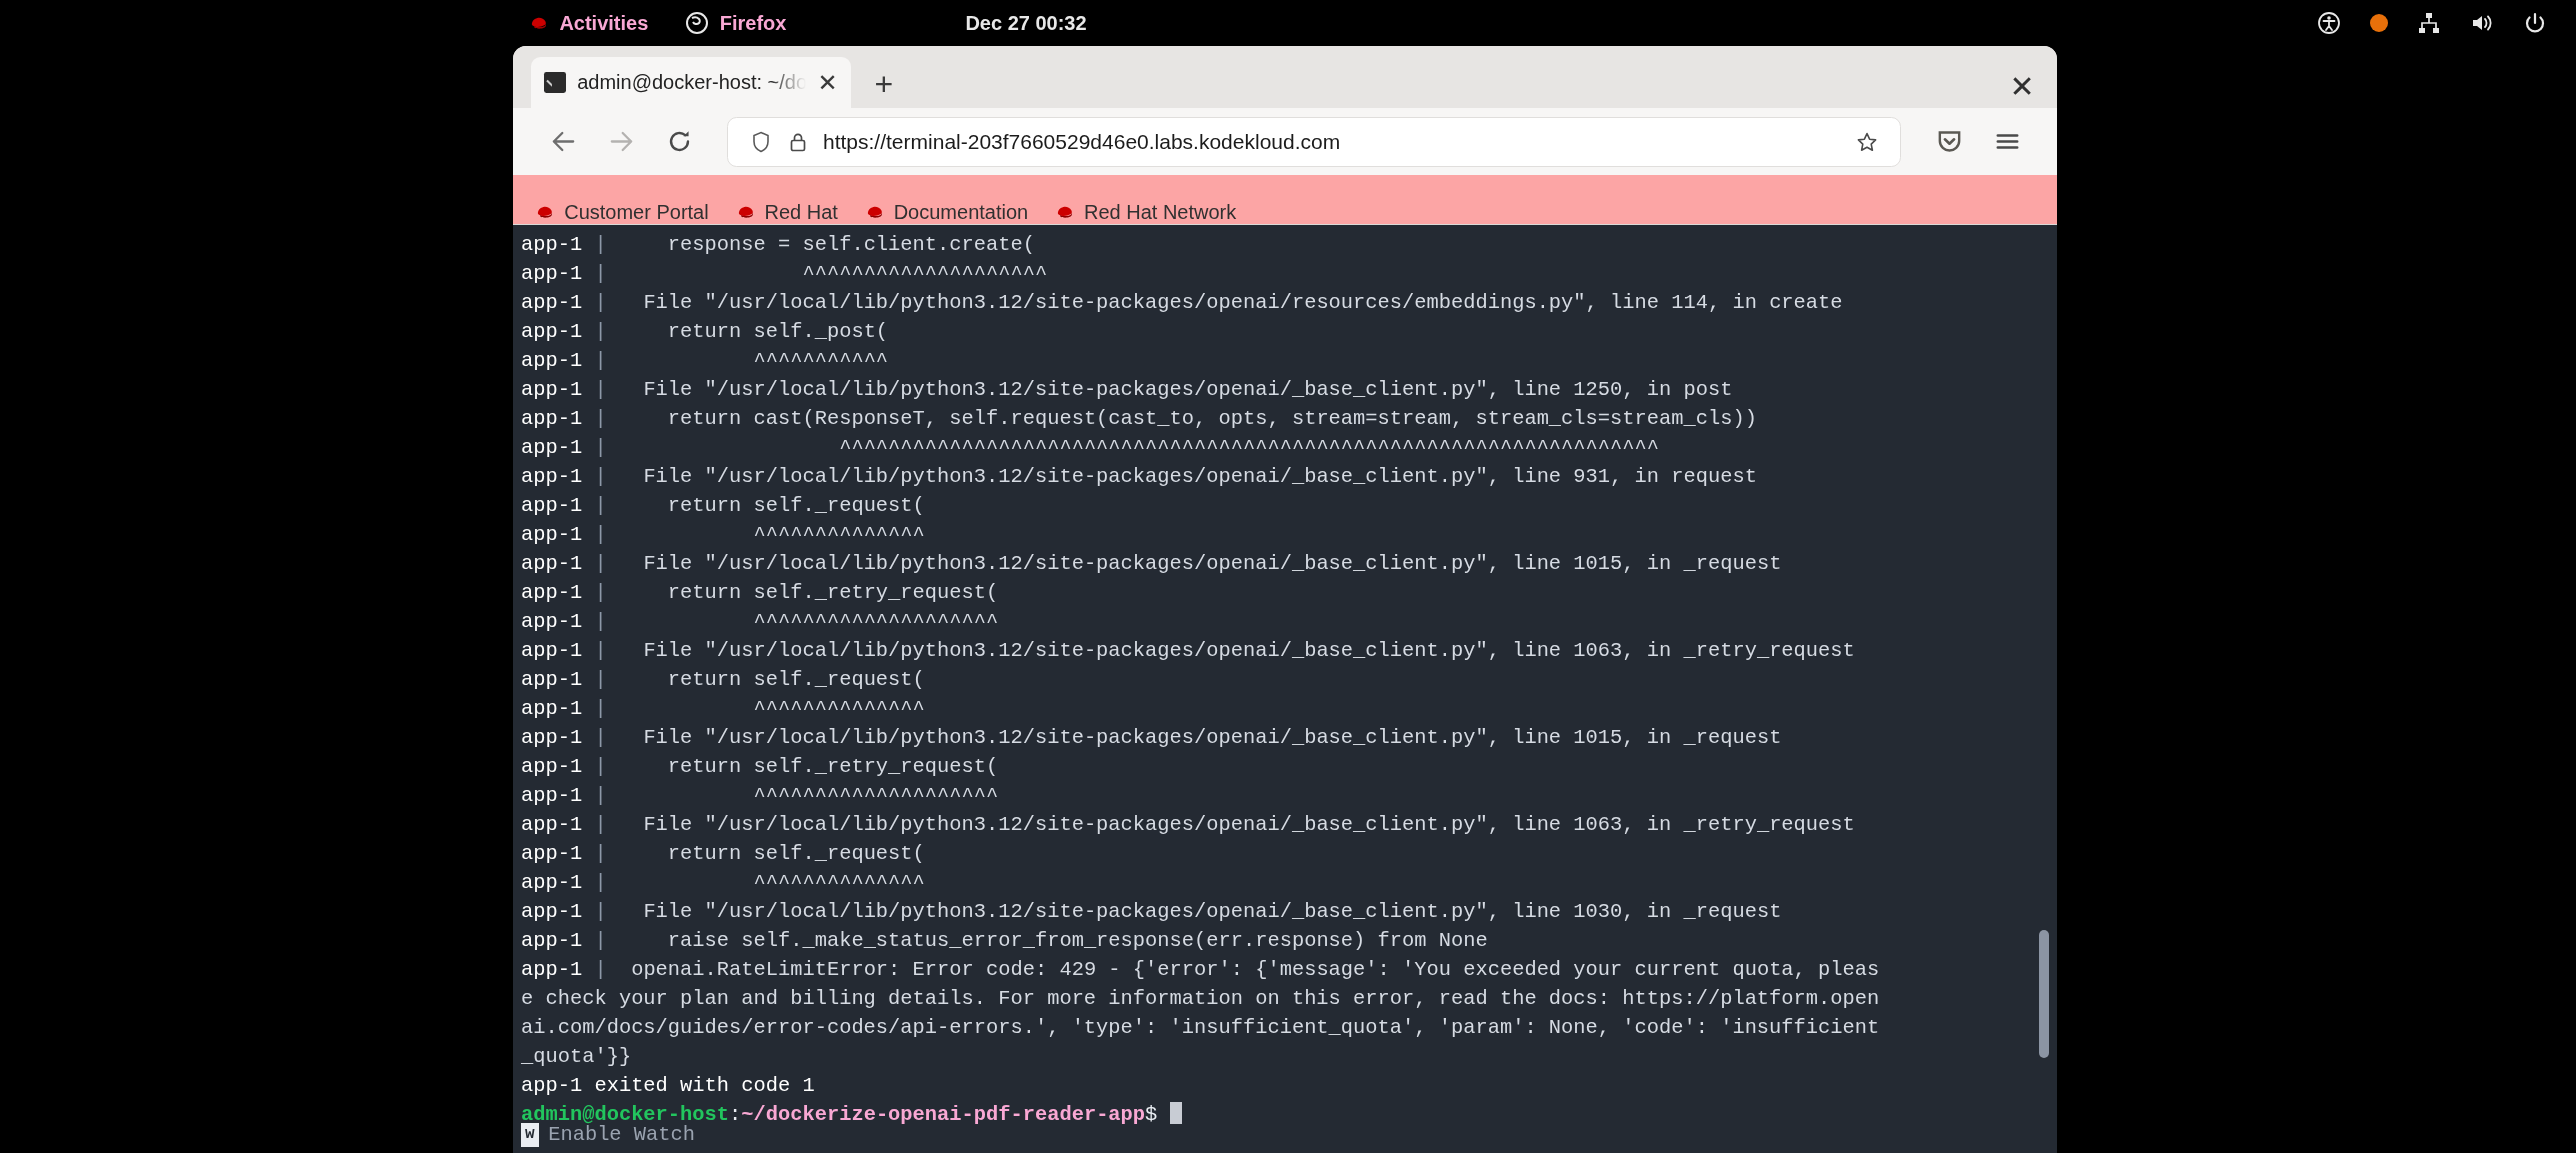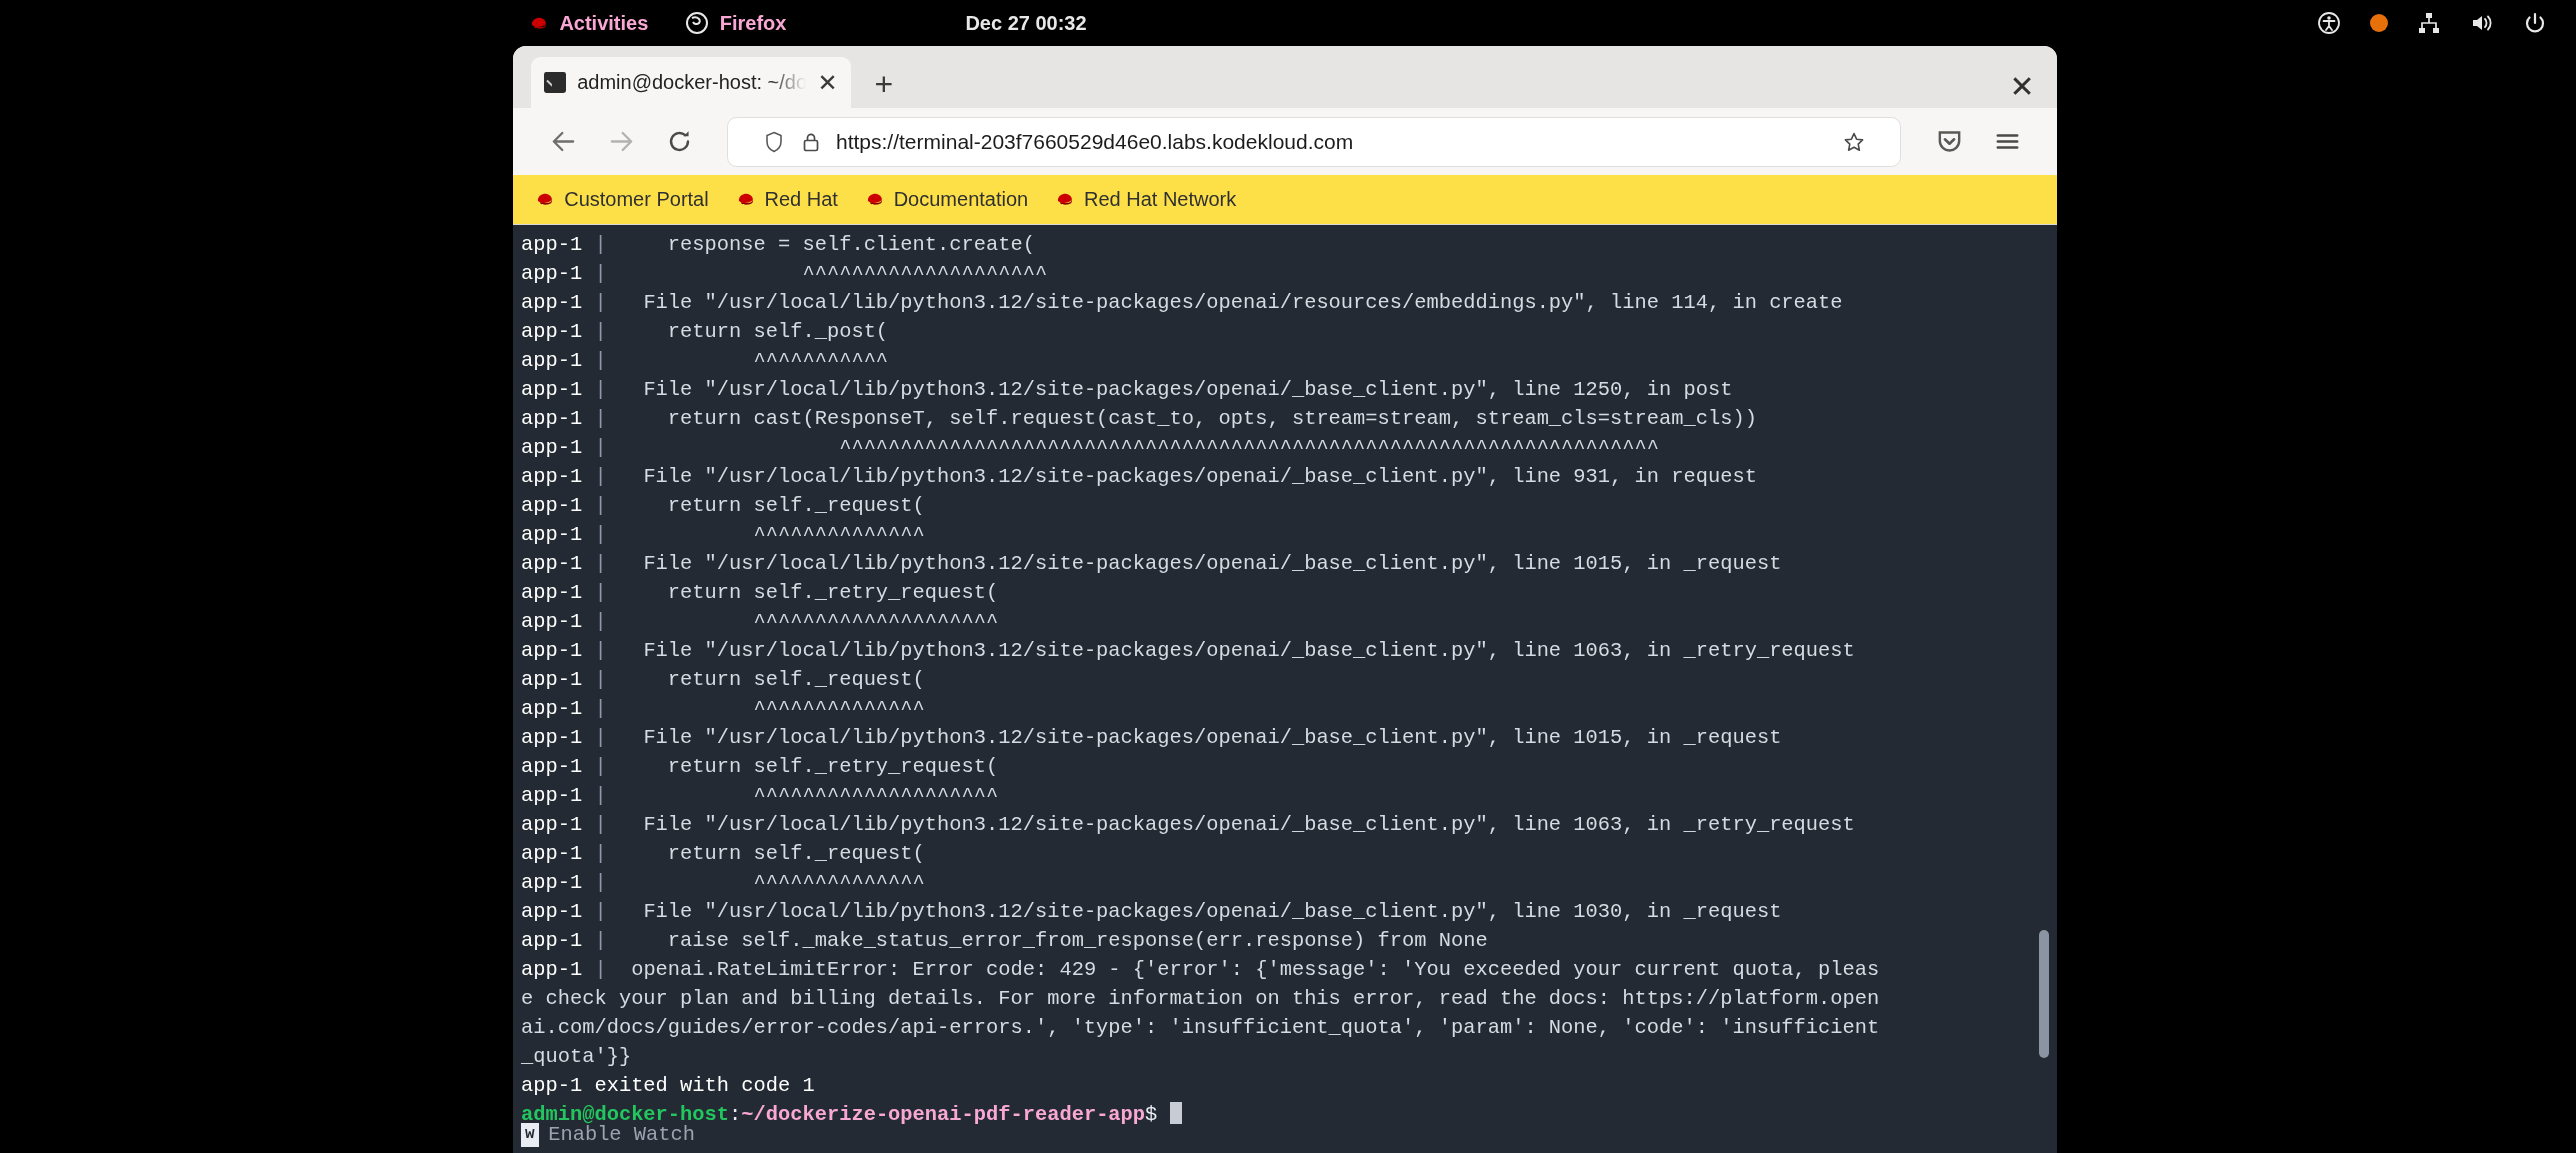--- a/index.html
+++ b/index.html
@@ -69,31 +69,31 @@
 
   
   #nav-toolbar{
     height:67px; background:#f7f6f5;
     display:flex; align-items:center; padding:0 21px; gap:0;
   }
   .nav-btn{ width:58px; height:58px; display:flex; align-items:center; justify-content:center; }
   .nav-svg{ width:29px; height:29px; }
   #url-bar{
     flex:1; height:50px; margin:0 19px; background:#ffffff;
-    border-radius:9.6px; display:flex; align-items:center; padding:0 34px; gap:13px;
+    border-radius:9.6px; display:flex; align-items:center; padding:0 21px; gap:13px;
     border:0.8px solid #e0dedc;
   }
   #url-text{ flex:1; font-size:21px; color:#1c1c1c; white-space:nowrap; overflow:hidden; }
   .url-ico{ width:24px; height:24px; flex:none; }
   .tool-ico{ width:29px; height:29px; }
 
   
   #bookmarks-bar{
-    height:50px; background:#fde047;
-    display:flex; align-items:center; padding-left:22.4px; gap:27px;
+    height:50px; background:#fca5a5;
+    display:flex; align-items:flex-end; padding-left:22.4px; gap:27px;
     border-bottom:0.8px solid #dcdad8;
   }
   .bookmark{ display:flex; align-items:center; gap:8.8px; font-size:20px; color:#303030; white-space:nowrap; }
 
   
   #terminal{
     position:relative;
     height:928px; background:#242a33;
     overflow:hidden;
     font-family:"Liberation Mono","DejaVu Sans Mono",monospace;

